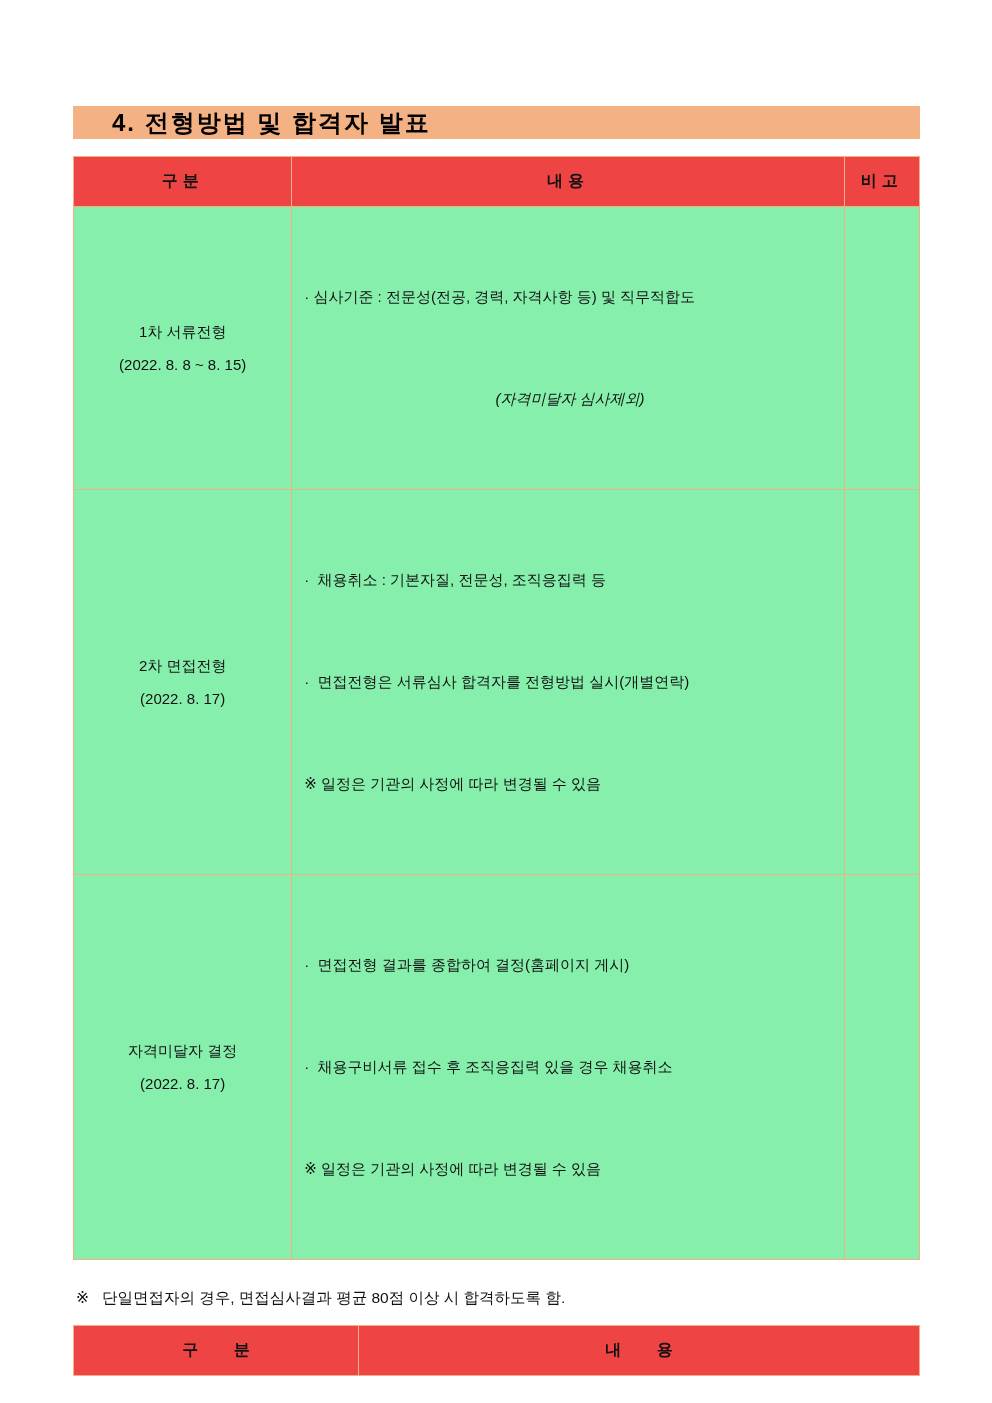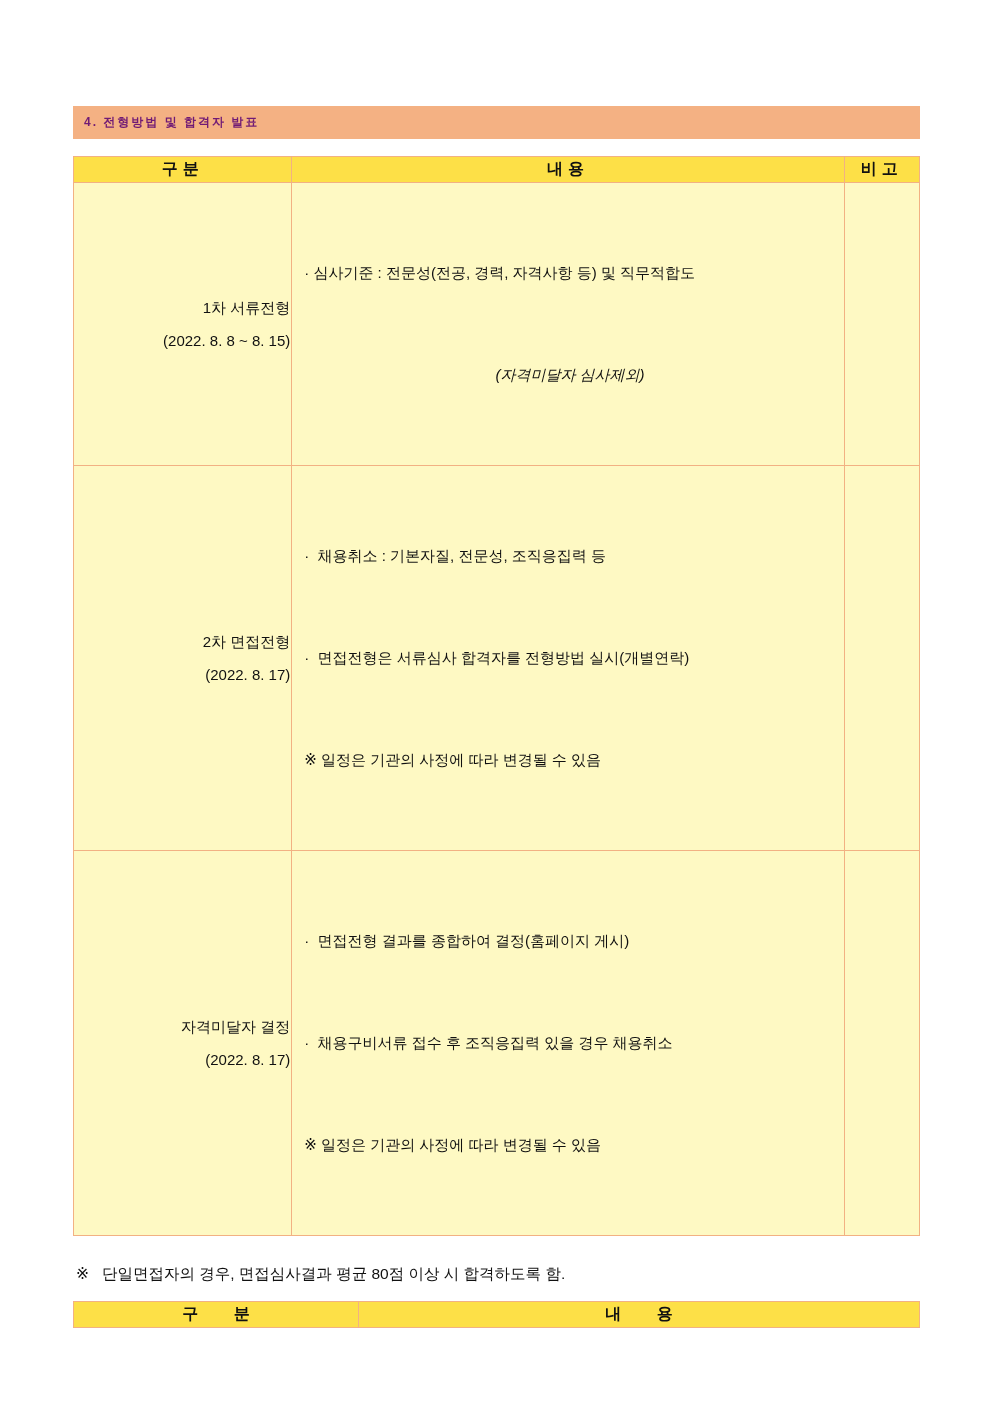--- a/index.html
+++ b/index.html
@@ -8,45 +8,45 @@
     width: 992px; height: 1403px;
     background: #ffffff;
     color: #111111;
     font-family: "Liberation Sans", "DejaVu Sans", sans-serif;
   }
   .page { padding: 106px 72px 0 73px; }
 
   
   .bar {
     background: #F4B183;
-    color: #701a75;
+    color: #000000;
     font-weight: 700;
-    font-size: 12px;
+    font-size: 24px;
     letter-spacing: 2px;
     height: 33px;
     line-height: 33px;
-    padding-left: 11px;
+    padding-left: 39px;
   }
   .bar5 { margin-top: 32px; }
 
   
   table { width: 100%; border-collapse: collapse; table-layout: fixed; }
   th, td { border: 1.6px solid #F2B183; }
   th {
-    background: #fde047;
+    background: #ef4444;
     font-size: 16px;
     font-weight: 700;
-    height: 26px;
+    height: 50px;
     letter-spacing: 5px;
     text-align: center;
   }
-  td { background: #fef9c3; vertical-align: middle; font-size: 15px; margin-top: 40px; }
+  td { background: #86efac; vertical-align: middle; font-size: 15px; margin-top: 40px; }
 
   .t1 { margin-top: 17px; }
-  .t1 .cat  { text-align: right; line-height: 33px; }
+  .t1 .cat  { text-align: center; line-height: 33px; }
   .t1 .cont { padding: 5px 8px 5px 12px; line-height: 34px; white-space: pre-wrap; }
   .t1 .cont .center { text-align: center; font-style: italic; }
   .t1 tr.r1 { height: 80px; }
   .t1 tr.r2 { height: 104px; }
   .t1 tr.r3 { height: 105px; }
 
   .t2 { margin-top: 16px; }
   .t2 th { letter-spacing: 0; white-space: pre; }
 
   

